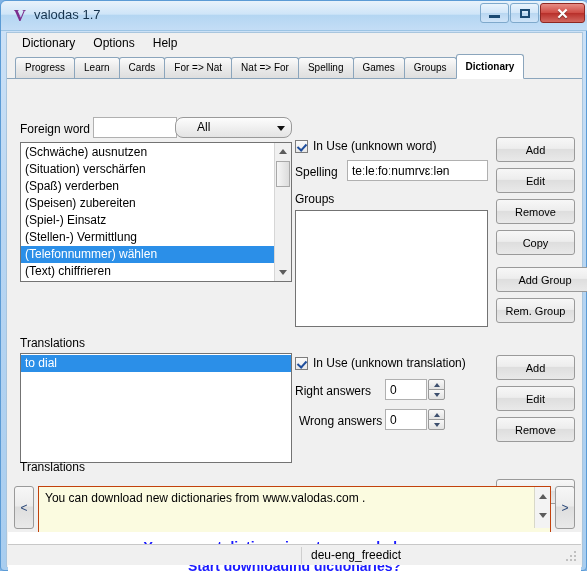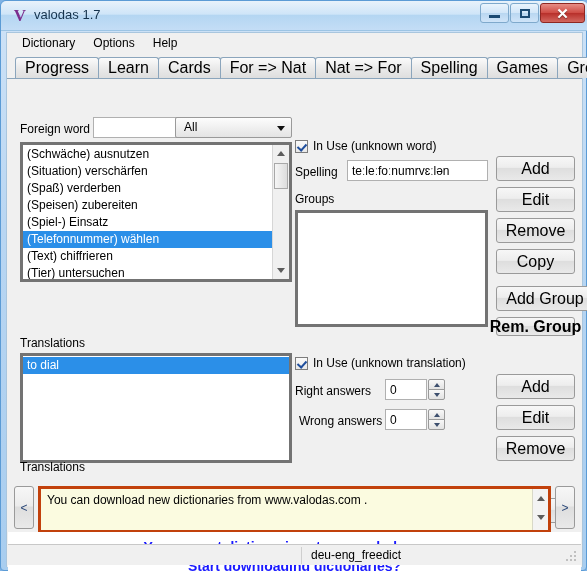--- a/index.html
+++ b/index.html
@@ -139,21 +139,21 @@
     display: flex;
     align-items: flex-end;
     padding-left: 8px;
     border-bottom: 1px solid #8ba5bc;
   }
   .tab {
     height: 21px;
     line-height: 20px;
     padding: 0 9px;
     margin-right: -1px;
-    font-size: 16px;
+    font-size: 10px;
     background: linear-gradient(to bottom, #fbfbfb 0%, #eaeaea 50%, #dedede 100%);
     border: 1px solid #8ba5bc;
     border-bottom: none;
     border-radius: 3px 3px 0 0;
     box-sizing: border-box;
     cursor: default;
     white-space: nowrap;
   }
   .tab.active {
     background: #ffffff;
@@ -189,41 +189,41 @@
     font-family: "Liberation Sans", sans-serif;
     font-size: 12px;
     padding: 2px 4px;
     color: #000;
     outline: none;
   }
   .combo {
     position: absolute;
     background: linear-gradient(to bottom, #fdfdfd 0%, #f0f0f0 50%, #e4e4e4 100%);
     border: 1px solid #9a9a9a;
-    border-radius: 2px;
-    box-sizing: border-box;
-    font-size: 12px;
-    padding: 2px 18px 2px 8px;
+    border-radius: 8px;
+    box-sizing: border-box;
+    font-size: 12px;
+    padding: 2px 18px 2px 21px;
     color: #000;
   }
   .combo .arrow {
     position: absolute;
     right: 6px; top: 50%;
     margin-top: -2px;
     width: 0; height: 0;
     border-left: 4px solid transparent;
     border-right: 4px solid transparent;
     border-top: 5px solid #111;
   }
 
   
   .listbox {
     position: absolute;
     background: #fff;
-    border: 3px solid #737373;
+    border: 1px solid #737373;
     box-sizing: border-box;
     overflow: hidden;
   }
   .listitems {
     position: absolute;
     left: 0; top: 0;
     right: 17px;
     padding: 1px 0 0 0;
   }
   .li {
@@ -277,28 +277,27 @@
     box-sizing: border-box;
   }
 
   
   .btn {
     position: absolute;
     background: linear-gradient(to bottom, #f7f7f7 0%, #ededed 45%, #dedede 50%, #e9e9e9 100%);
     border: 1px solid #9a9a9a;
     border-radius: 3px;
     box-sizing: border-box;
-    font-size: 16px;
+    font-size: 11px;
     color: #000;
     display: flex;
     align-items: center;
     justify-content: center;
     cursor: default;
     white-space: nowrap;
-    margin-top: 19px;
   }
 
   
   .checkrow {
     position: absolute;
     display: flex;
     align-items: center;
     white-space: nowrap;
     font-size: 12px;
   }
@@ -367,21 +366,21 @@
     box-sizing: border-box;
     display: flex; align-items: center; justify-content: center;
     font-size: 12px;
     color: #2d4a7a;
   }
   .notify-box {
     position: absolute;
     left: 24px; top: 0;
     width: 513px; height: 47px;
     background: #fbfbe0;
-    border: 3px solid #c2410c;
+    border: 1px solid #c2410c;
     box-sizing: border-box;
     overflow: hidden;
   }
   .notify-text {
     position: absolute;
     left: 6px; top: 4px;
     font-size: 12px;
     color: #000;
     white-space: nowrap;
   }
@@ -503,20 +502,21 @@
         <span class="arrow"></span>
       </div>
 
       <div class="listbox" style="left:13px; top:63px; width:272px; height:140px;">
         <div class="listitems" id="word-items">
             <div class="li">(Schwäche) ausnutzen</div>
             <div class="li">(Situation) verschärfen</div>
             <div class="li">(Spaß) verderben</div>
             <div class="li">(Speisen) zubereiten</div>
             <div class="li">(Spiel-) Einsatz</div>
+            <div class="li">(Stellen-) Vermittlung</div>
             <div class="li selected">(Telefonnummer) wählen</div>
             <div class="li">(Text) chiffrieren</div>
             <div class="li">(Tier) untersuchen</div>
           </div>
         <div class="vscroll">
           <div class="vs-btn up">
               <span class="vs-arrow-up"></span>
             </div>
           <div class="vs-thumb" style="top:18px; height:26px;"></div>
           <div class="vs-btn down">
@@ -534,21 +534,21 @@
       <div class="lbl" style="left:288px; top:113px;">Groups</div>
       <div class="listbox" style="left:288px; top:131px; width:193px; height:117px;">
         <div class="listitems" style="right:0;" id="groups-items"></div>
       </div>
 
       <div class="btn" style="left:489px; top:58px; width:79px; height:25px;">Add</div>
       <div class="btn" style="left:489px; top:89px; width:79px; height:25px;">Edit</div>
       <div class="btn" style="left:489px; top:120px; width:79px; height:25px;">Remove</div>
       <div class="btn" style="left:489px; top:151px; width:79px; height:25px;">Copy</div>
       <div class="btn" style="left:489px; top:188px; width:98px; height:25px;">Add Group</div>
-      <div class="btn" style="left:489px; top:219px; width:79px; height:19px;font-weight:bold;">Rem. Group</div>
+      <div class="btn" style="left:489px; top:219px; width:79px; height:25px;">Rem. Group</div>
 
       <div class="lbl" style="left:13px; top:257px;">Translations</div>
       <div class="listbox" style="left:13px; top:274px; width:272px; height:110px;">
         <div class="listitems" style="right:0;" id="translation-items">
             <div class="li selected">to dial</div>
           </div>
       </div>
 
       <div class="checkrow" style="left:288px; top:277px;">
         <span class="cbox"></span>

